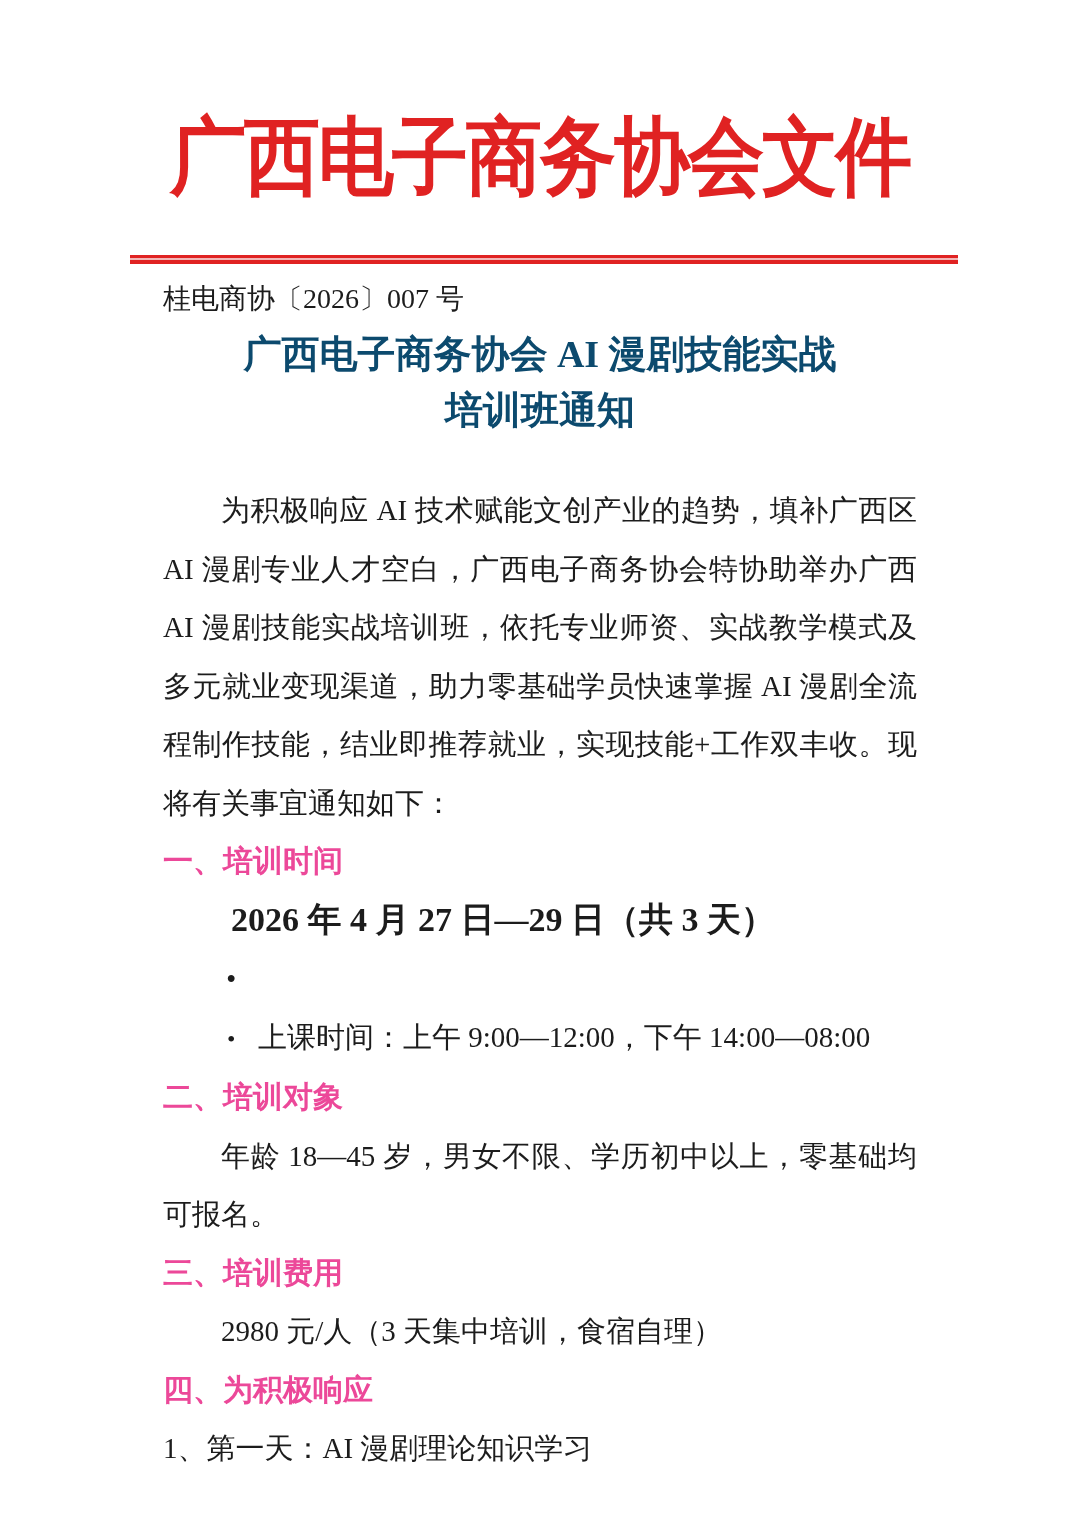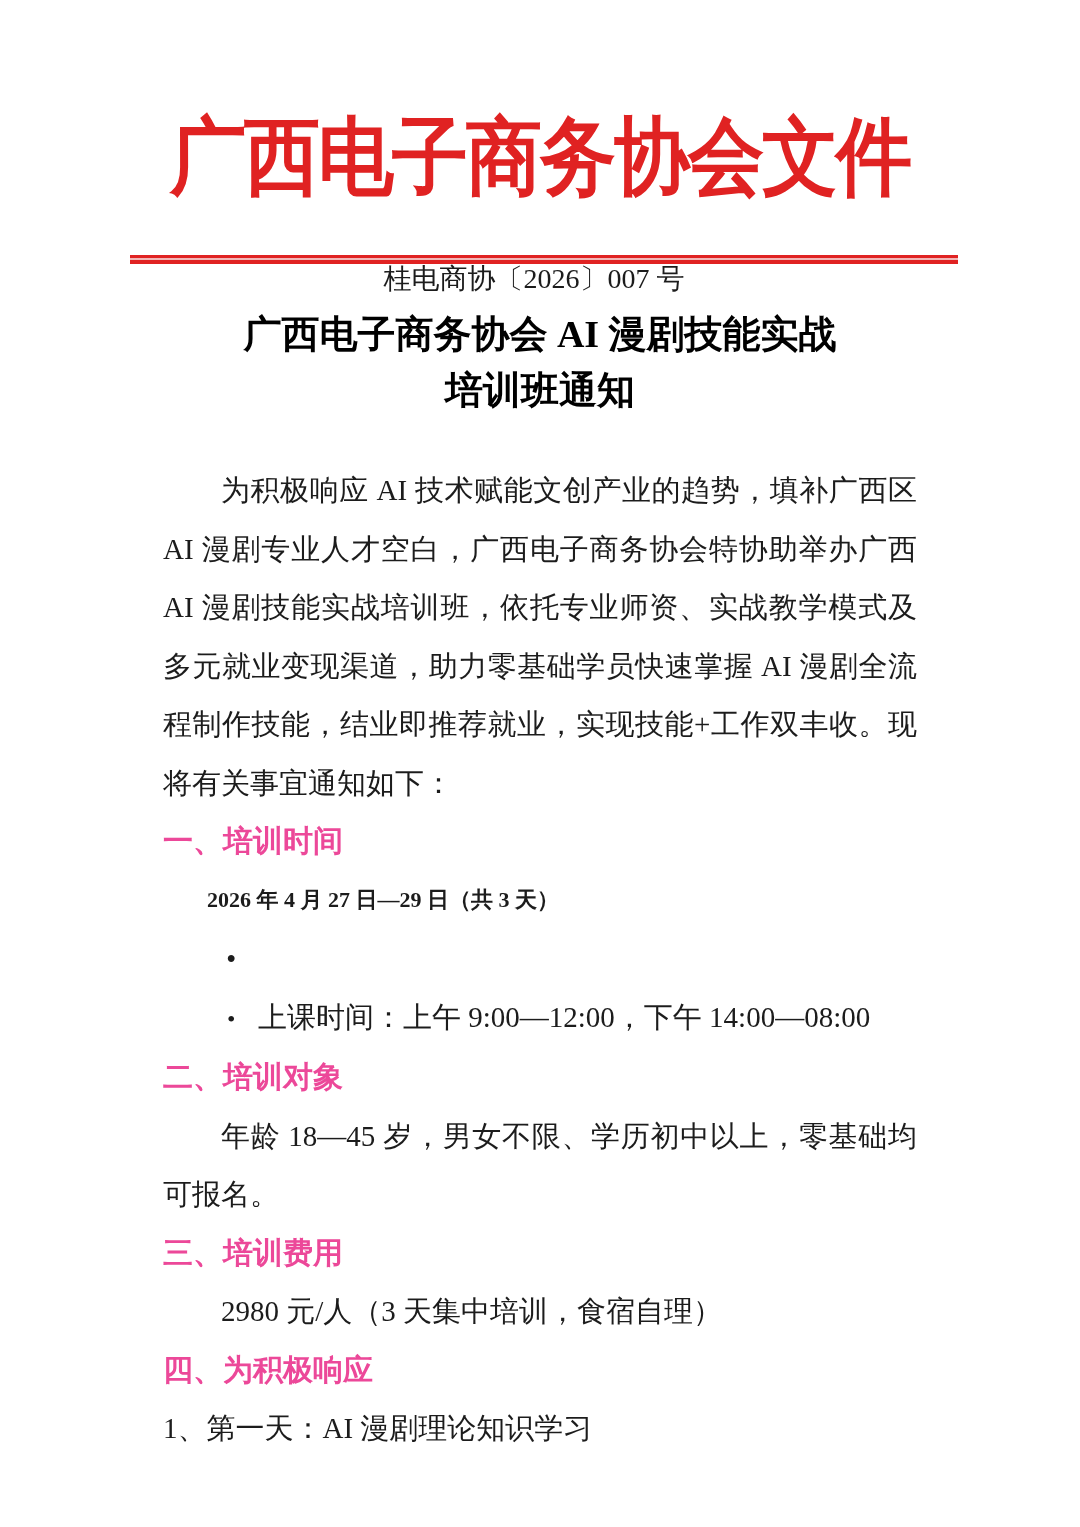--- a/index.html
+++ b/index.html
@@ -33,34 +33,34 @@
 
   .red-rule {
     margin: 53px 122px 0 130px;   
     height: 9px;
     background: #f2b6b6;
     border-top: 3px solid var(--accent, #e02222);
     border-bottom: 4px solid var(--accent, #e02222);
   }
 
   .doc-number {
-    margin: 0 175px 0 163px;
+    margin: 20px 175px 0 163px;
     line-height: 30px;
     font-size: 28px;
-    text-align: center;
+    text-align: left;
   }
 
   
   .doc-title {
     margin-top: 12px;
     text-align: center;
     font-family: "Liberation Serif", "DejaVu Serif", serif;
     font-weight: bold;
     font-size: 38px;
-    color: #000000;
+    color: #0c4a6e;
   }
   .doc-title .t-line { display: block; line-height: 56px; }
 
   
   .doc-body {
     margin: 43px 163px 0 163px;   
     font-size: 29px;
     line-height: 58.5px;
   }
 
@@ -71,21 +71,21 @@
     font-family: "Liberation Sans", "DejaVu Sans", sans-serif;
     font-weight: bold;
     font-size: 30px;
     line-height: 58.5px;
     color: #ec4899;
   }
 
   .date-line {
     text-indent: 2em;
     font-weight: bold;
-    font-size: 22px;
+    font-size: 34px;
   }
 
   .bullet { display: flex; align-items: baseline; }
   .bullet .dot {
     width: 31px;
     margin-left: 64px;
     font-size: 24px;
     flex: 0 0 auto;
   }
   .bullet.emph {

